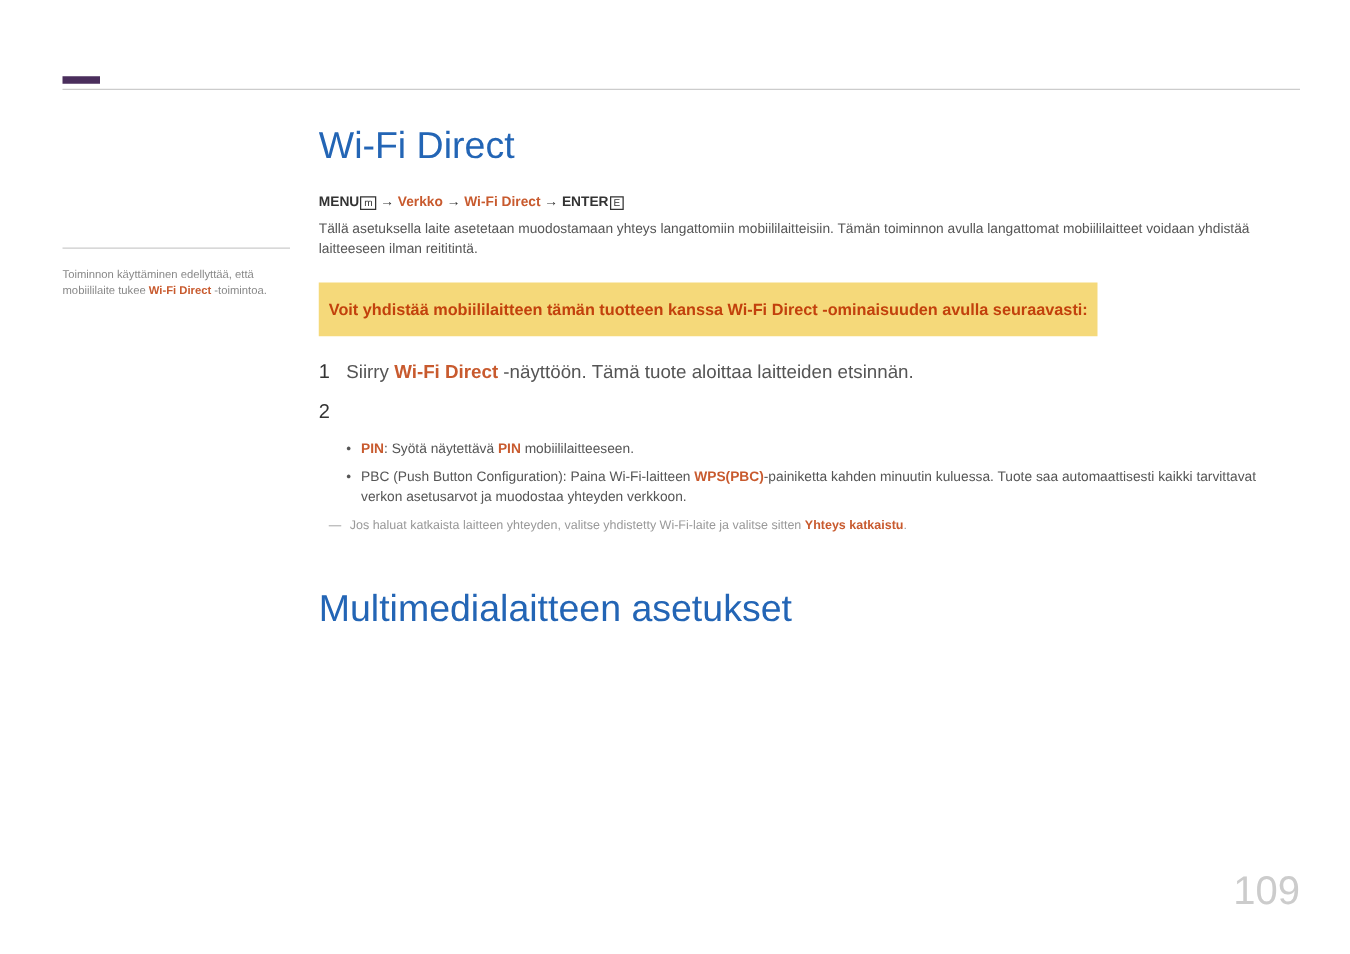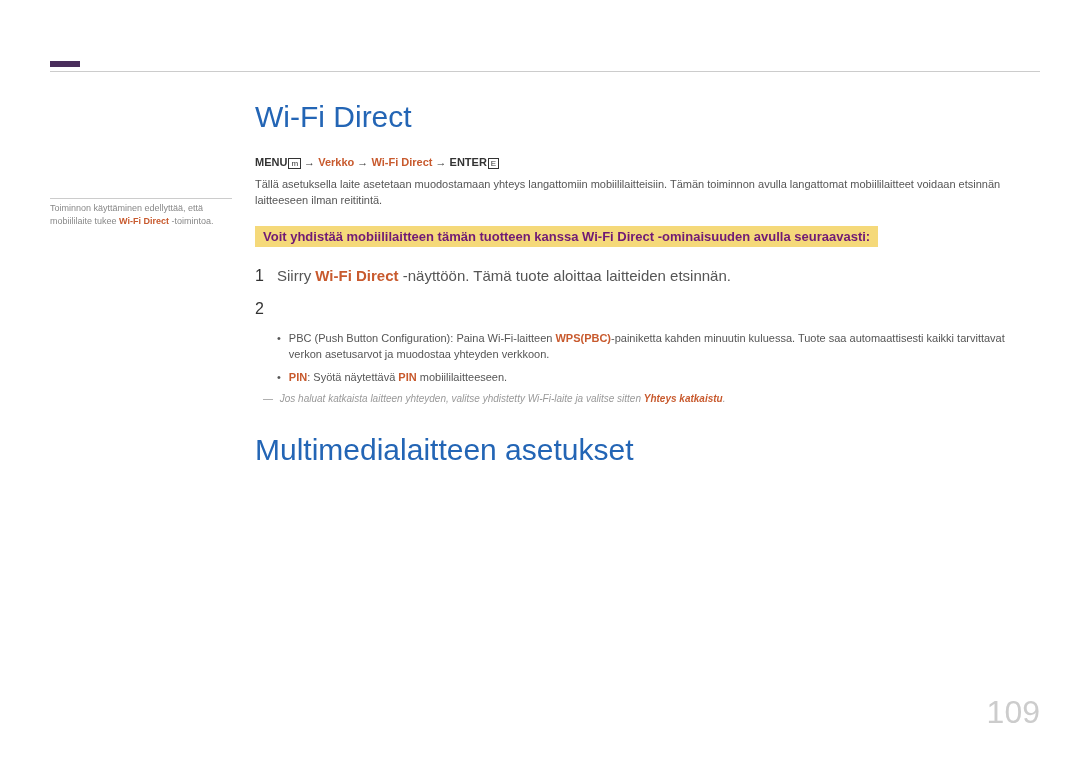--- a/index.html
+++ b/index.html
@@ -28,21 +28,21 @@
   }
   .side-note {
     position: absolute;
     left: 50px;
     top: 198px;
     width: 182px;
     font-size: 9px;
     color: #888;
     line-height: 1.4;
     border-top: 1px solid #ccc;
-    padding-top: 3px;
+    padding-top: 14px;
   }
   .side-note .highlight { color: #c85a2e; font-weight: bold; }
   .main {
     position: absolute;
     left: 255px;
     top: 100px;
     right: 40px;
   }
   .h1 {
     font-size: 30px;
@@ -69,24 +69,24 @@
   }
   .body-text {
     font-size: 11px;
     color: #555;
     line-height: 1.45;
     margin-bottom: 12px;
   }
   .highlight-bar {
     display: inline-block;
     background: #f5d97a;
-    color: #701a75;
+    color: #c2410c;
     font-weight: bold;
     font-size: 13px;
-    padding: 3px 8px;
+    padding: 14px 8px;
     margin-top: 6px;
     margin-bottom: 12px;
   }
   .orange-b { color: #c85a2e; font-weight: bold; }
   .num-list { margin-top: 6px; margin-bottom: 10px; }
   .num-item { display: flex; align-items: baseline; margin-bottom: 12px; }
   .num-item .num {
     width: 22px;
     font-size: 16px;
     color: #333;
@@ -109,22 +109,21 @@
   .bullet-item::before {
     content: "•";
     color: #555;
     margin-right: 8px;
     flex-shrink: 0;
   }
   .footnote {
     font-size: 10px;
     color: #999;
     margin-left: 8px;
-    margin-bottom: 29px;
-    font-style: italic;
+    margin-bottom: 45px;
   }
   .footnote .orange-f { color: #c85a2e; }
   .dash { color: #999; margin-right: 4px; }
   .section2 { }
   .page-num {
     position: absolute;
     right: 40px;
     bottom: 32px;
     font-size: 32px;
     color: #ccc;
@@ -142,45 +141,45 @@
 </div>
 
 <div class="main">
 
   <div class="h1">Wi-Fi Direct</div>
 
   <div class="menu-path">
     <span>MENU</span><span class="icon">m</span><span> → </span><span class="orange">Verkko</span><span> → </span><span class="orange">Wi-Fi Direct</span><span> → </span><span>ENTER</span><span class="icon">E</span>
   </div>
 
-  <div class="body-text">Tällä asetuksella laite asetetaan muodostamaan yhteys langattomiin mobiililaitteisiin. Tämän toiminnon avulla langattomat mobiililaitteet voidaan etsinnän laitteeseen ilman reititintä.</div>
+  <div class="body-text">Tällä asetuksella laite asetetaan muodostamaan yhteys langattomiin mobiililaitteisiin. Tämän toiminnon avulla langattomat mobiililaitteet voidaan yhdistää laitteeseen ilman reititintä.</div>
 
   <div><span class="highlight-bar">Voit yhdistää mobiililaitteen tämän tuotteen kanssa Wi-Fi Direct -ominaisuuden avulla seuraavasti:</span></div>
 
   <div class="num-list">
     <div class="num-item">
       <div class="num">1</div>
       <div class="txt">
         <span>Siirry </span><span class="orange-b">Wi-Fi Direct</span><span> -näyttöön. Tämä tuote aloittaa laitteiden etsinnän.</span>
       </div>
     </div>
     <div class="num-item">
       <div class="num">2</div>
     </div>
   </div>
 
   <div class="bullet-list">
     <div class="bullet-item">
       <div>
-        <span>PBC (Push Button Configuration): Paina Wi-Fi-laitteen </span><span class="orange-b">WPS(PBC)</span><span>-painiketta kahden minuutin kuluessa. Tuote saa automaattisesti kaikki tarvittavat verkon asetusarvot ja muodostaa yhteyden verkkoon.</span>
+        <span class="orange-b">PIN</span><span>: Syötä näytettävä </span><span class="orange-b">PIN</span><span> mobiililaitteeseen.</span>
       </div>
     </div>
     <div class="bullet-item">
       <div>
-        <span class="orange-b">PIN</span><span>: Syötä näytettävä </span><span class="orange-b">PIN</span><span> mobiililaitteeseen.</span>
+        <span>PBC (Push Button Configuration): Paina Wi-Fi-laitteen </span><span class="orange-b">WPS(PBC)</span><span>-painiketta kahden minuutin kuluessa. Tuote saa automaattisesti kaikki tarvittavat verkon asetusarvot ja muodostaa yhteyden verkkoon.</span>
       </div>
     </div>
   </div>
 
   <div class="footnote">
     <span class="dash">―</span>
     <span>Jos haluat katkaista laitteen yhteyden, valitse yhdistetty Wi-Fi-laite ja valitse sitten </span><span class="orange-f" style="font-weight:bold">Yhteys katkaistu</span><span>.</span>
   </div>
 
   <div class="section2">

